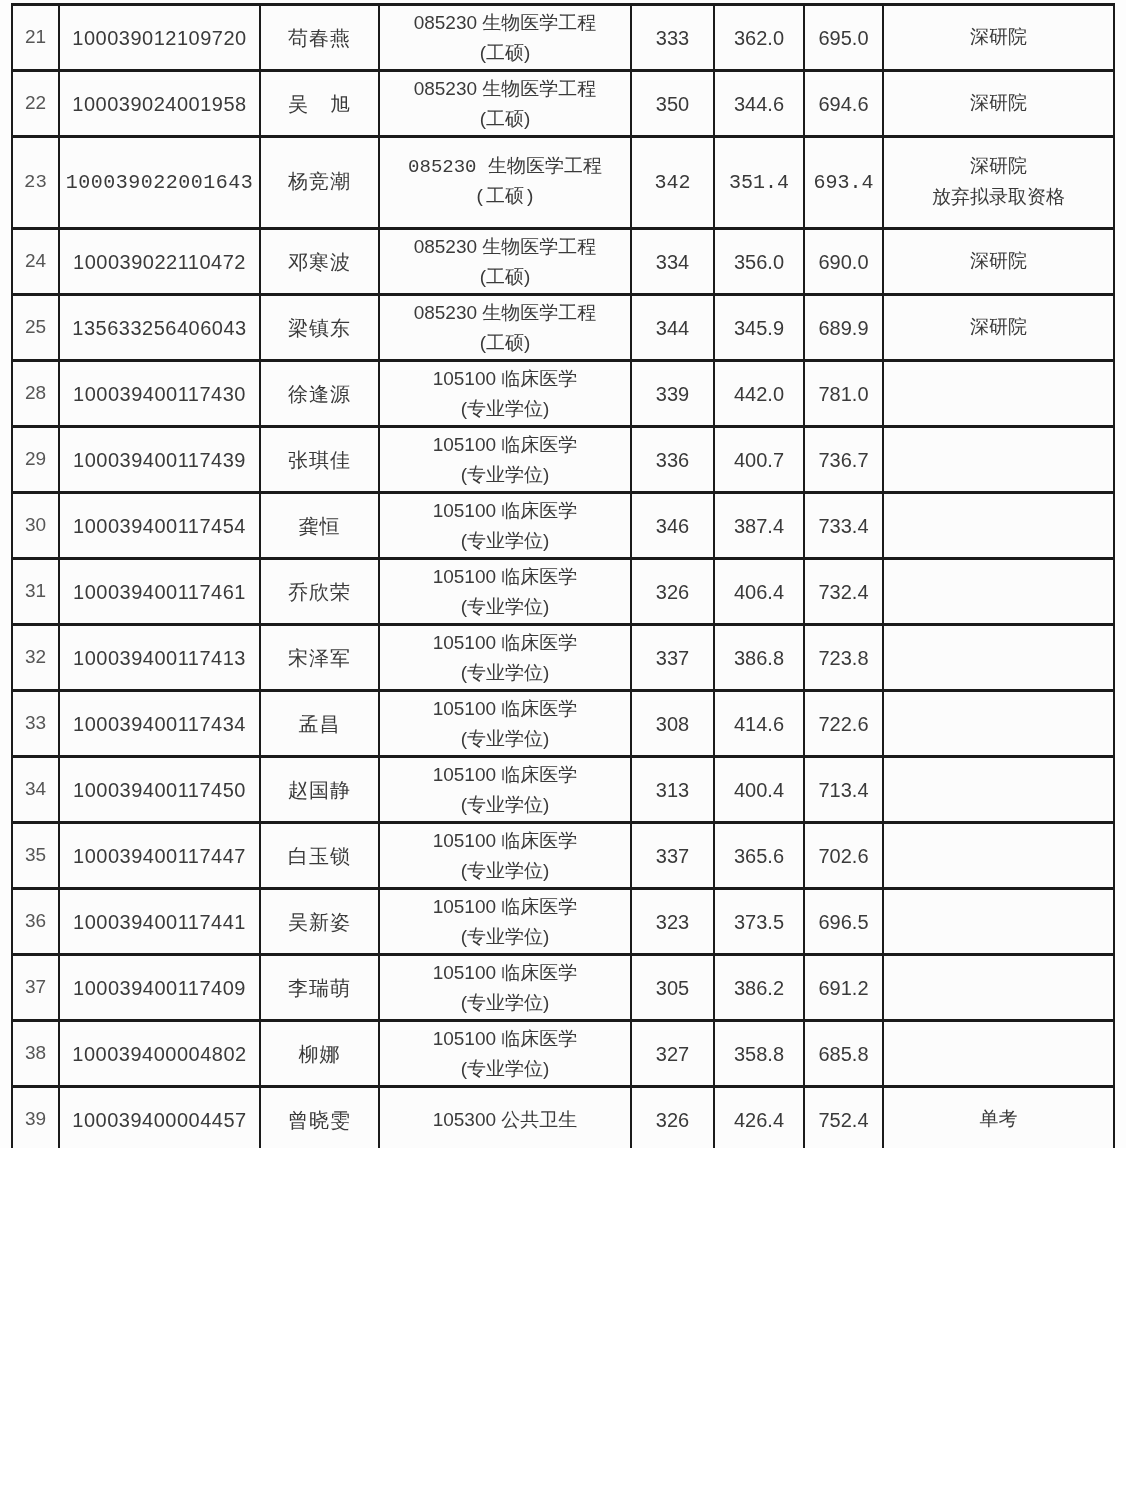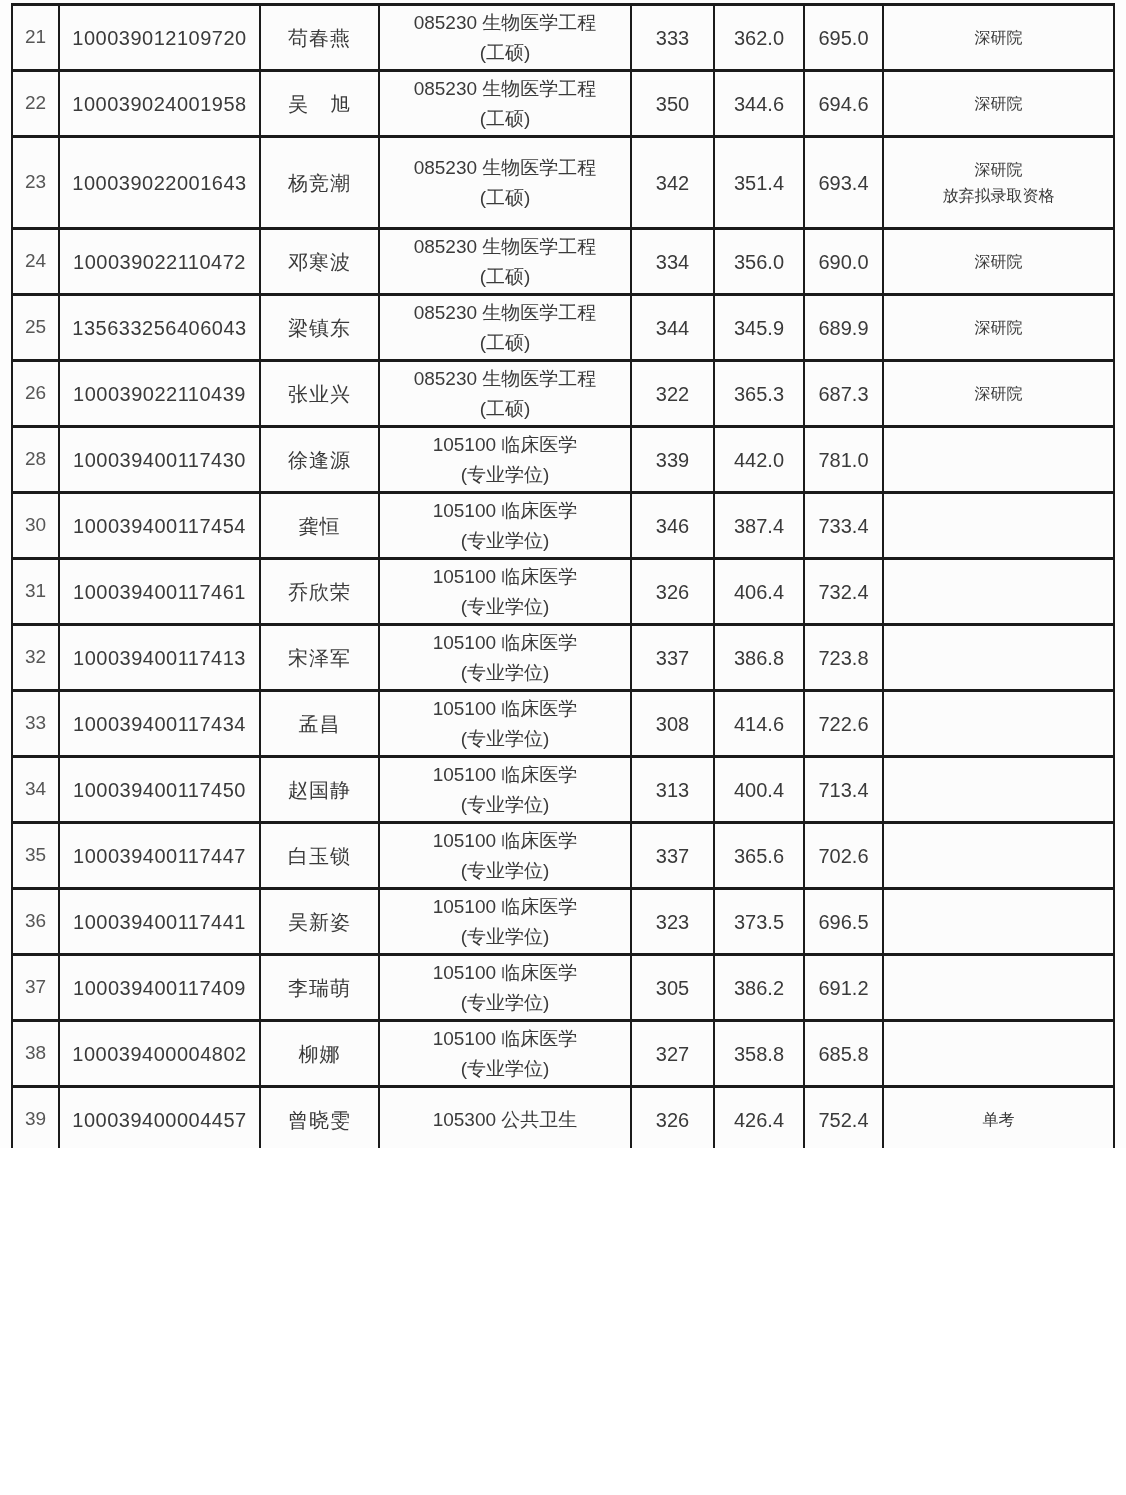--- a/index.html
+++ b/index.html
@@ -29,41 +29,41 @@
   col.col-no     { width: 47px; }
   col.col-id     { width: 201px; }
   col.col-name   { width: 119px; }
   col.col-major  { width: 252px; }
   col.col-score1 { width: 83px; }
   col.col-score2 { width: 90px; }
   col.col-total  { width: 79px; }
   col.col-remark { width: 231px; }
 
   tr.row { height: 66px; }
-  tr.row.tall { height: 92px; }
+  tr.row.tall { height: 92px; font-family: Liberation Mono, monospace; }
 
   td {
     border-left: 2px solid #1b1b1b;
     border-right: 2px solid #1b1b1b;
     border-top: 3px solid #1b1b1b;
     border-bottom: 3px solid #1b1b1b;
     text-align: center;
     vertical-align: middle;
     padding: 2px 4px;
     color: #3a3a3a;
     font-size: 20px;
     line-height: 1.5;
     overflow: hidden;
     white-space: nowrap;
   }
   td.c-no     { color: #565656; font-size: 19px; }
   td.c-id     { letter-spacing: 0.5px; }
   td.c-name   { font-size: 20px; letter-spacing: 1px; }
   td.c-major  { font-size: 19px; line-height: 1.55; margin-left: 28px; }
-  td.c-remark { font-size: 16px; line-height: 1.6; }
+  td.c-remark { font-size: 19px; line-height: 1.6; }
   td.c-score1, td.c-score2, td.c-total { font-size: 20px; }
 </style>
 </head>
 <body>
 
 <div class="page">
   <table class="admission">
     <colgroup>
       <col class="col-no">
       <col class="col-id">
@@ -145,45 +145,43 @@
             <div>(工硕)</div>
           </td>
     <td class="c-score1">344</td>
     <td class="c-score2">345.9</td>
     <td class="c-total">689.9</td>
     <td class="c-remark">
             <div>深研院</div>
           </td>
   </tr>
         <tr class="row">
-    <td class="c-no">26</td>
-    <td class="c-id">100039022110439</td>
-    <td class="c-name">张业兴</td>
-    <td class="c-major">
-            <div>085230 生物医学工程</div>
-            <div>(工硕)</div>
-          </td>
-    <td class="c-score1">322</td>
-    <td class="c-score2">365.3</td>
-    <td class="c-total">687.3</td>
-    <td class="c-remark">
-            <div>深研院</div>
-          </td>
-  </tr>
-        <tr class="row">
     <td class="c-no">28</td>
     <td class="c-id">100039400117430</td>
     <td class="c-name">徐逢源</td>
     <td class="c-major">
             <div>105100 临床医学</div>
             <div>(专业学位)</div>
           </td>
     <td class="c-score1">339</td>
     <td class="c-score2">442.0</td>
     <td class="c-total">781.0</td>
+    <td class="c-remark"></td>
+  </tr>
+        <tr class="row">
+    <td class="c-no">29</td>
+    <td class="c-id">100039400117439</td>
+    <td class="c-name">张琪佳</td>
+    <td class="c-major">
+            <div>105100 临床医学</div>
+            <div>(专业学位)</div>
+          </td>
+    <td class="c-score1">336</td>
+    <td class="c-score2">400.7</td>
+    <td class="c-total">736.7</td>
     <td class="c-remark"></td>
   </tr>
         <tr class="row">
     <td class="c-no">30</td>
     <td class="c-id">100039400117454</td>
     <td class="c-name">龚恒</td>
     <td class="c-major">
             <div>105100 临床医学</div>
             <div>(专业学位)</div>
           </td>

